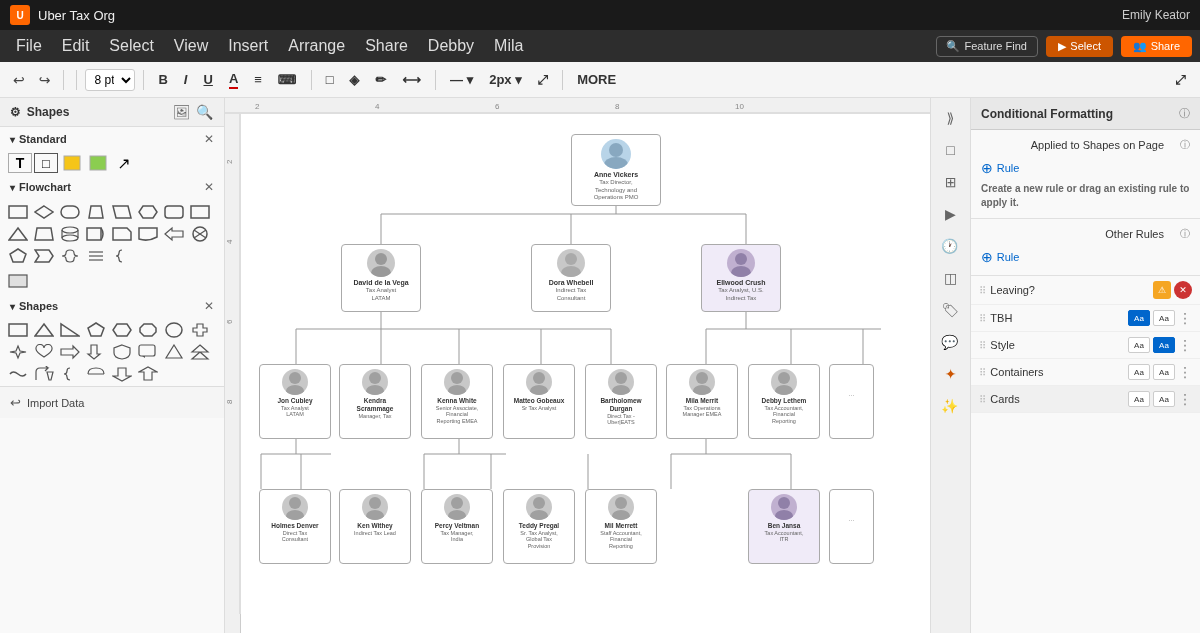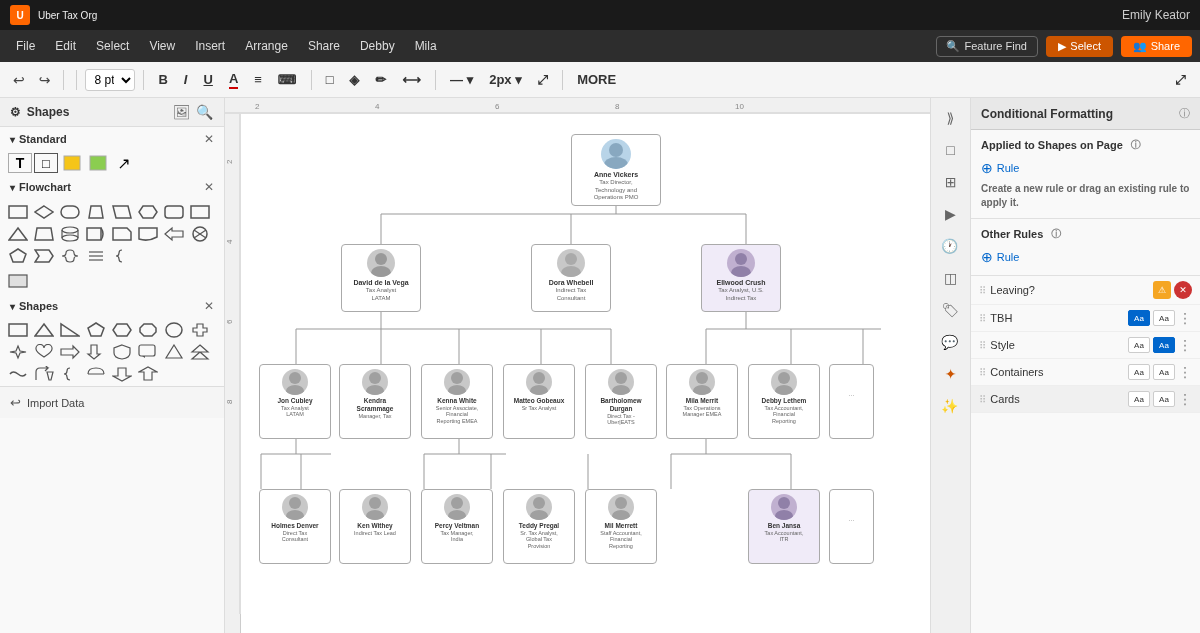--- a/index.html
+++ b/index.html
@@ -5,28 +5,28 @@
     * { box-sizing: border-box; margin: 0; padding: 0; }
     body { font-family: 'Arial', sans-serif; font-size: 12px; background: #f0f0f0; overflow: hidden; width: 1200px; height: 633px; }
 
     
     .top-bar {
       display: flex; align-items: center; justify-content: space-between;
       background: #1a1a1a; color: white; height: 30px; padding: 0 10px;
     }
     .top-bar-left { display: flex; align-items: center; gap: 8px; }
     .app-icon { width: 20px; height: 20px; background: #ff6600; border-radius: 3px; display: flex; align-items: center; justify-content: center; font-size: 10px; color: white; font-weight: bold; }
-    .top-bar-title { font-size: 10px; color: #eee; }
+    .top-bar-title { font-size: 13px; color: #eee; }
     .top-bar-right { font-size: 12px; color: #ccc; }
 
     
     .menu-bar {
       display: flex; align-items: center; background: #2d2d2d; height: 32px; padding: 0 8px; gap: 4px;
     }
-    .menu-item { color: #ddd; font-size: 12px; padding: 4px 8px; cursor: pointer; border-radius: 3px; }
+    .menu-item { color: #ddd; font-size: 16px; padding: 4px 8px; cursor: pointer; border-radius: 3px; }
     .menu-bar-right { margin-left: auto; display: flex; align-items: center; gap: 8px; }
     .feature-find-btn { background: transparent; border: 1px solid #666; color: #ddd; font-size: 11px; padding: 3px 10px; border-radius: 4px; cursor: pointer; display: flex; align-items: center; gap: 4px; }
     .present-btn { background: #cc5500; border: none; color: white; font-size: 11px; padding: 4px 12px; border-radius: 4px; cursor: pointer; display: flex; align-items: center; gap: 4px; }
     .share-btn { background: #ff6600; border: none; color: white; font-size: 11px; padding: 4px 12px; border-radius: 4px; cursor: pointer; display: flex; align-items: center; gap: 4px; }
 
     
     .toolbar {
       display: flex; align-items: center; background: #f5f5f5; border-bottom: 1px solid #ddd; height: 36px; padding: 0 8px; gap: 4px;
     }
     .toolbar-btn { background: none; border: none; padding: 3px 5px; cursor: pointer; color: #444; font-size: 14px; border-radius: 2px; }
@@ -62,21 +62,21 @@
     
     .right-panel { width: 230px; background: #f9f9f9; border-left: 1px solid #ddd; overflow-y: auto; flex-shrink: 0; }
     .right-panel-icons { width: 40px; background: #f0f0f0; border-left: 1px solid #ddd; display: flex; flex-direction: column; align-items: center; padding-top: 8px; gap: 8px; flex-shrink: 0; }
     .panel-icon-btn { background: none; border: none; cursor: pointer; color: #666; font-size: 14px; padding: 4px; border-radius: 3px; }
 
     .cf-header { display: flex; align-items: center; justify-content: space-between; padding: 8px 10px; background: #e8e8e8; border-bottom: 1px solid #ccc; }
     .cf-title { font-size: 12px; font-weight: bold; color: #333; }
     .cf-info { color: #888; font-size: 11px; cursor: pointer; }
 
     .cf-section { padding: 8px 10px; border-bottom: 1px solid #e0e0e0; }
-    .cf-section-title { font-size: 11px; font-weight: bold; color: #333; margin-bottom: 6px; display: flex; align-items: center; gap: 8px; }
+    .cf-section-title { font-size: 11px; font-weight: normal; color: #333; margin-bottom: 6px; display: flex; align-items: center; gap: 16px; justify-content: flex-end; }
     .cf-add-rule { display: flex; align-items: center; gap: 4px; color: #0066cc; cursor: pointer; font-size: 11px; padding: 2px 0; }
     .cf-add-rule-icon { font-size: 14px; color: #0066cc; }
     .cf-rule-text { font-size: 10px; color: #666; line-height: 1.4; margin-top: 4px; font-weight: bold; }
 
     .cf-rule-row { display: flex; align-items: center; justify-content: space-between; padding: 5px 8px; border-bottom: 1px solid #eee; }
     .cf-rule-drag { color: #bbb; font-size: 10px; margin-right: 4px; cursor: grab; }
     .cf-rule-name { font-size: 11px; color: #333; flex: 1; }
     .cf-rule-icons { display: flex; align-items: center; gap: 3px; }
     .cf-rule-badge { width: 18px; height: 18px; border-radius: 3px; display: flex; align-items: center; justify-content: center; font-size: 9px; color: white; }
     .cf-rule-badge.warning { background: #f5a623; }

